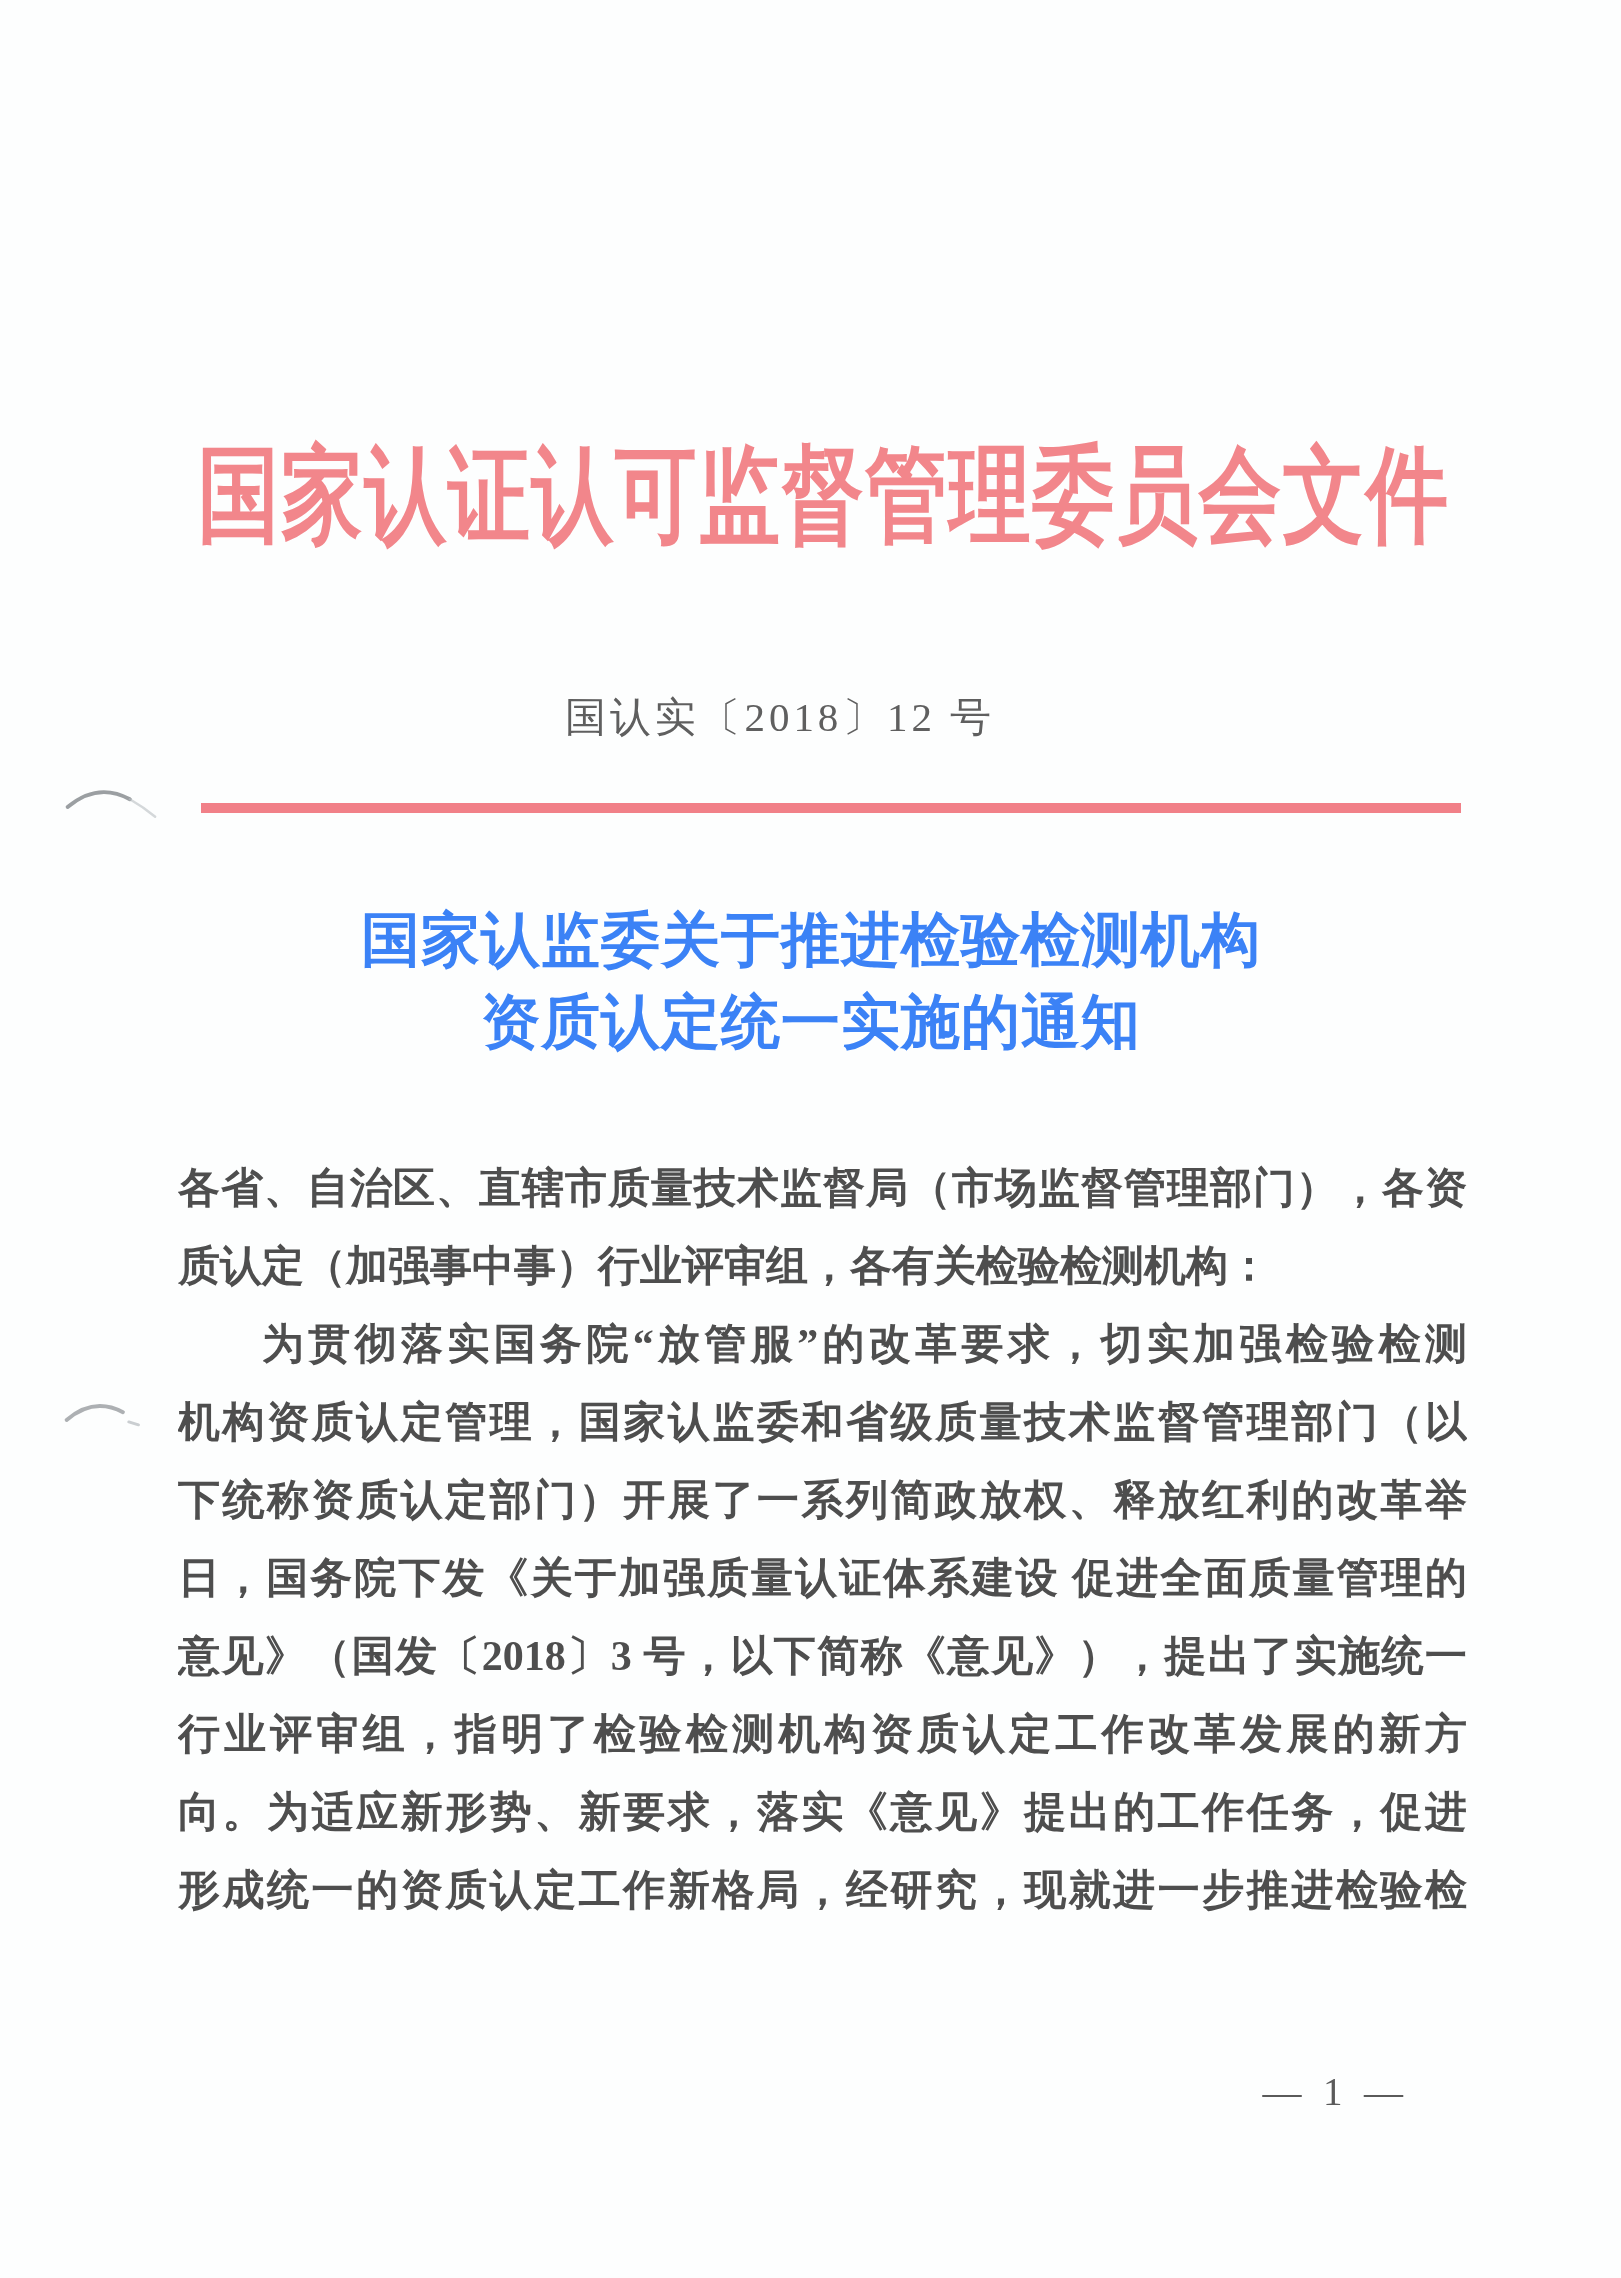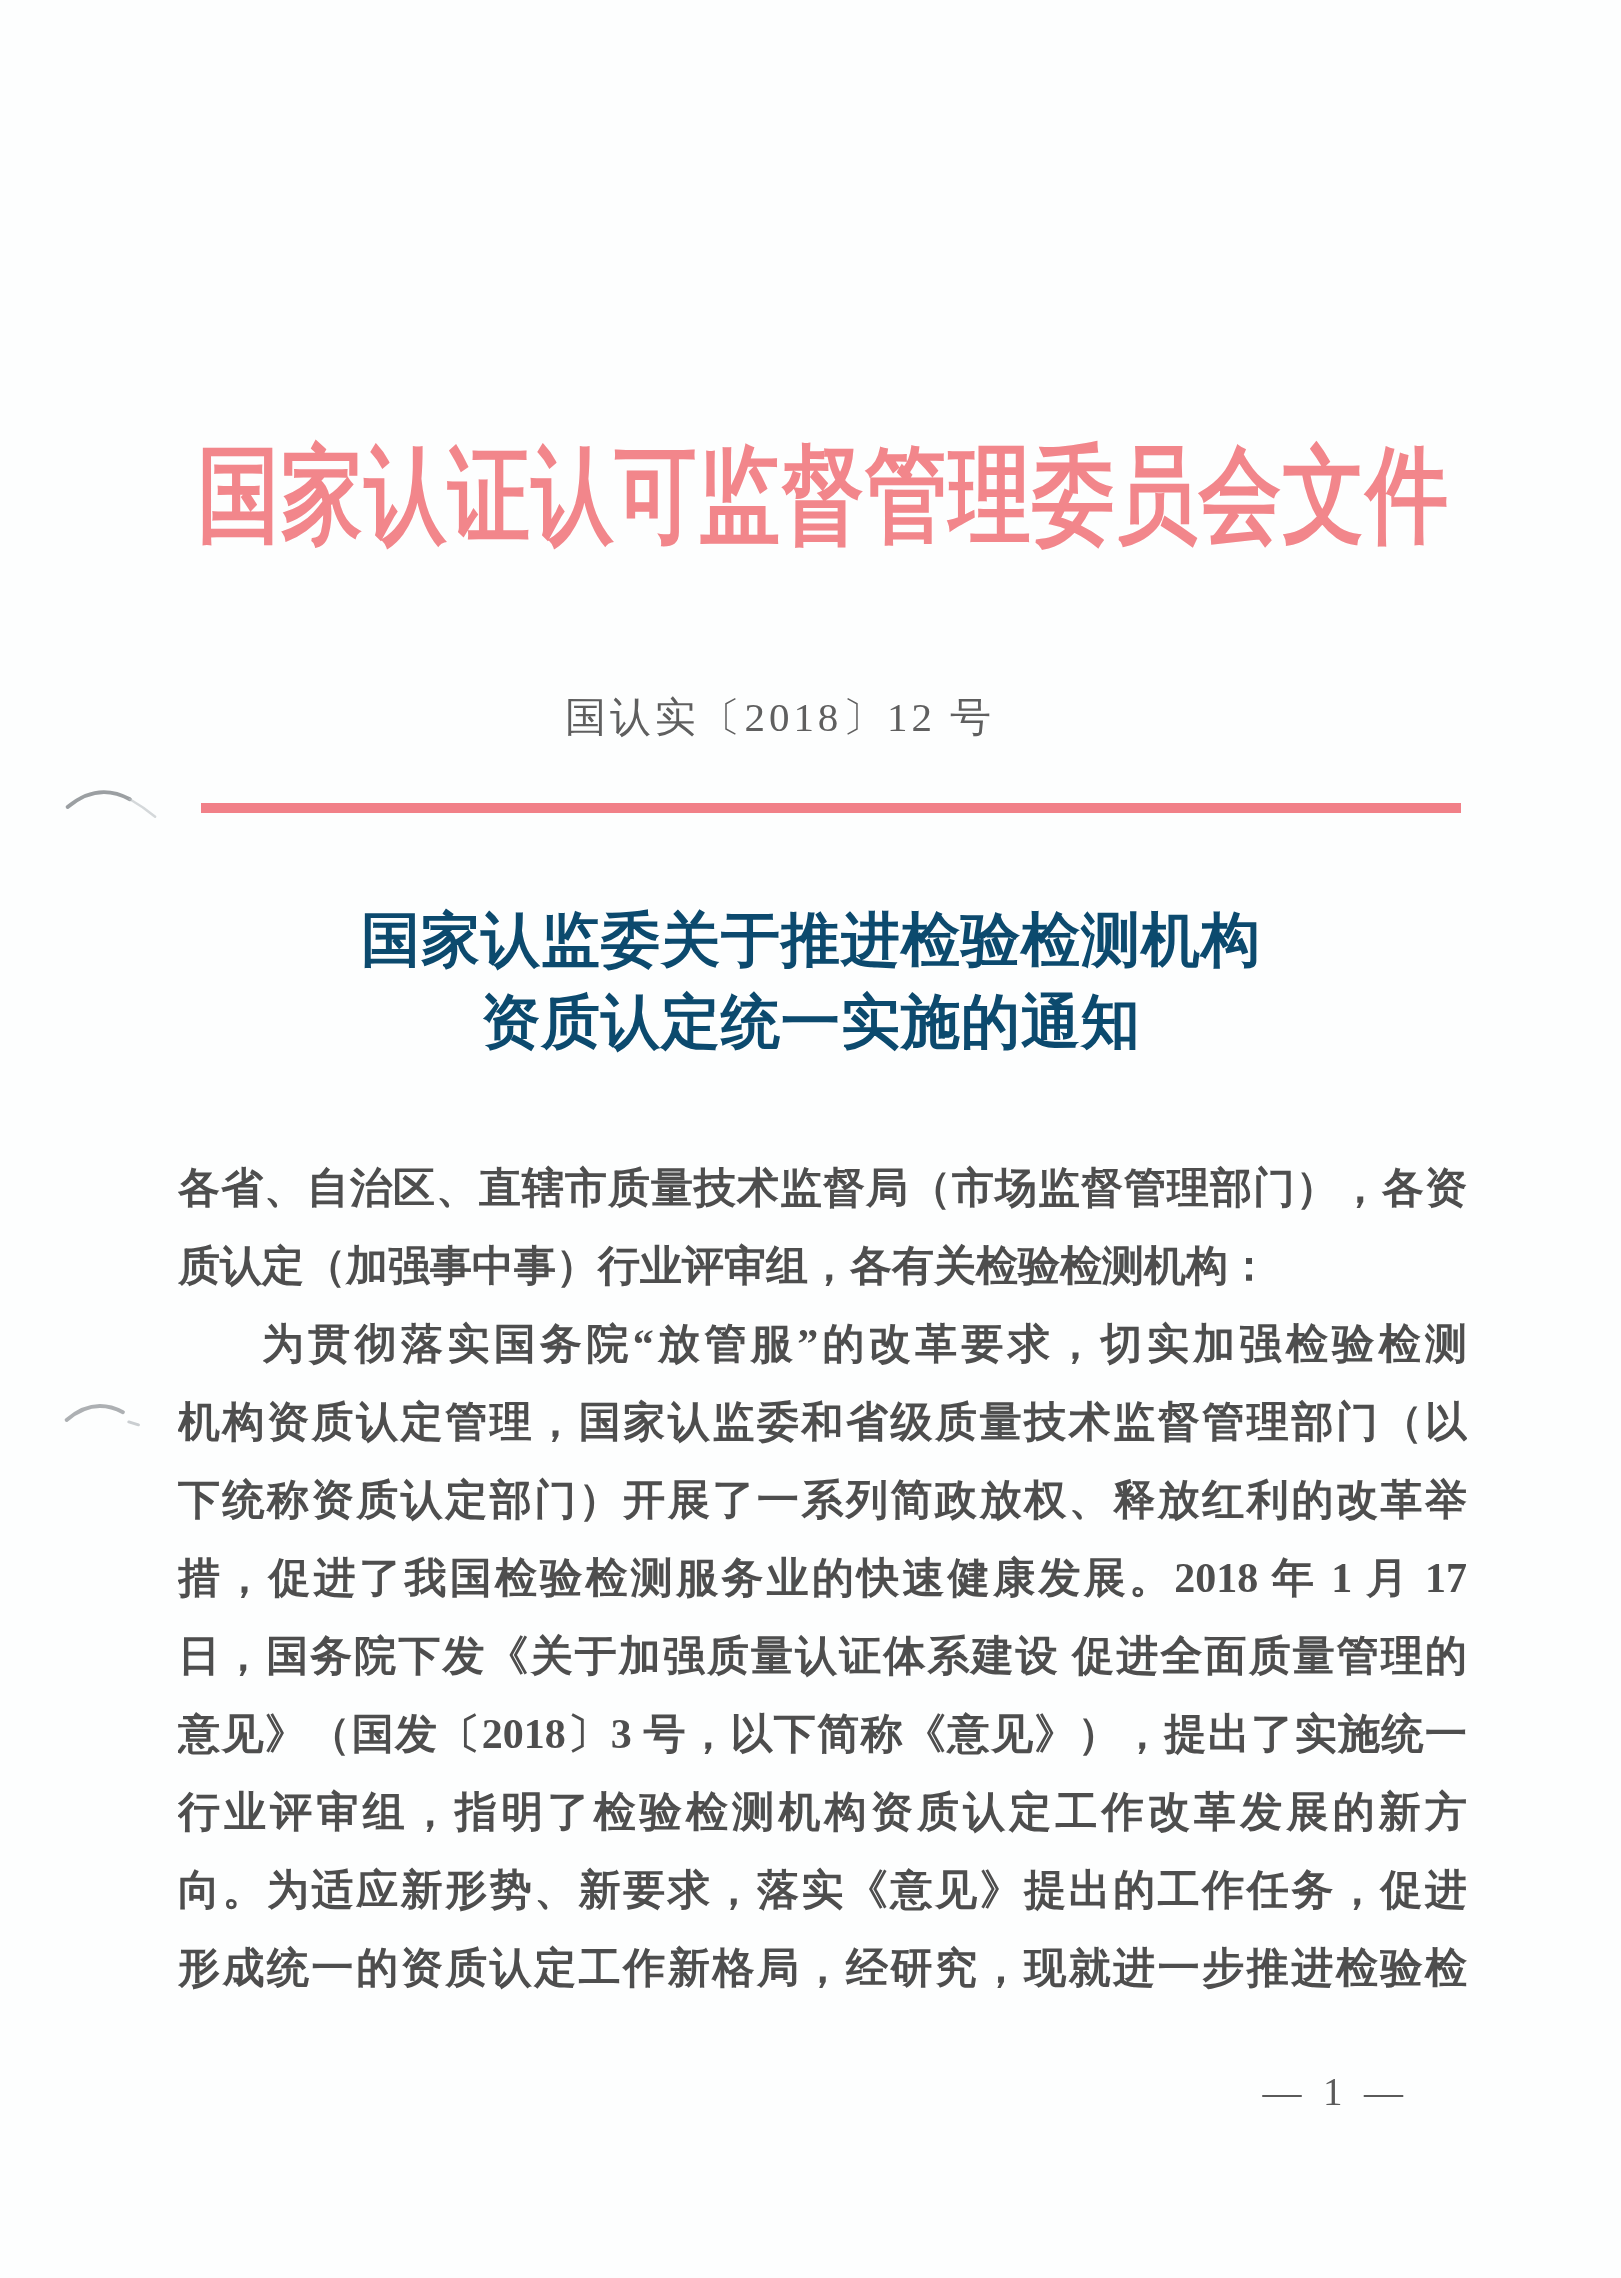--- a/index.html
+++ b/index.html
@@ -58,21 +58,21 @@
   
   .doc-title {
     position: absolute;
     top: 899px;
     left: 0;
     width: 100%;
     text-align: center;
     font-size: 59px;
     line-height: 82px;
     font-weight: bold;
-    color: #0c4a6e;
+    color: #3b82f6;
     letter-spacing: 1px;
   }
   
   .body-text {
     position: absolute;
     top: 1149px;
     left: 178px;
     width: 1289px;
     font-size: 42px;
     line-height: 78px;
@@ -124,21 +124,20 @@
     <div>国家认监委关于推进检验检测机构</div>
     <div>资质认定统一实施的通知</div>
   </div>
 
   <div class="body-text">
     <div class="line">各省、自治区、直辖市质量技术监督局（市场监督管理部门），各资</div>
     <div class="line no-justify">质认定（加强事中事）行业评审组，各有关检验检测机构：</div>
     <div class="line indent">为贯彻落实国务院“放管服”的改革要求，切实加强检验检测</div>
     <div class="line">机构资质认定管理，国家认监委和省级质量技术监督管理部门（以</div>
     <div class="line">下统称资质认定部门）开展了一系列简政放权、释放红利的改革举</div>
-    <div class="line">措，促进了我国检验检测服务业的快速健康发展。2018 年 1 月 17</div>
     <div class="line">日，国务院下发《关于加强质量认证体系建设 促进全面质量管理的</div>
     <div class="line">意见》（国发〔2018〕3 号，以下简称《意见》），提出了实施统一的</div>
     <div class="line">行业评审组，指明了检验检测机构资质认定工作改革发展的新方</div>
     <div class="line">向。为适应新形势、新要求，落实《意见》提出的工作任务，促进</div>
     <div class="line">形成统一的资质认定工作新格局，经研究，现就进一步推进检验检</div>
   </div>
 
   <div class="page-number">— 1 —</div>
 
   <svg class="scan-mark scan-mark-1" width="107" height="78" viewBox="0 0 110 80">

